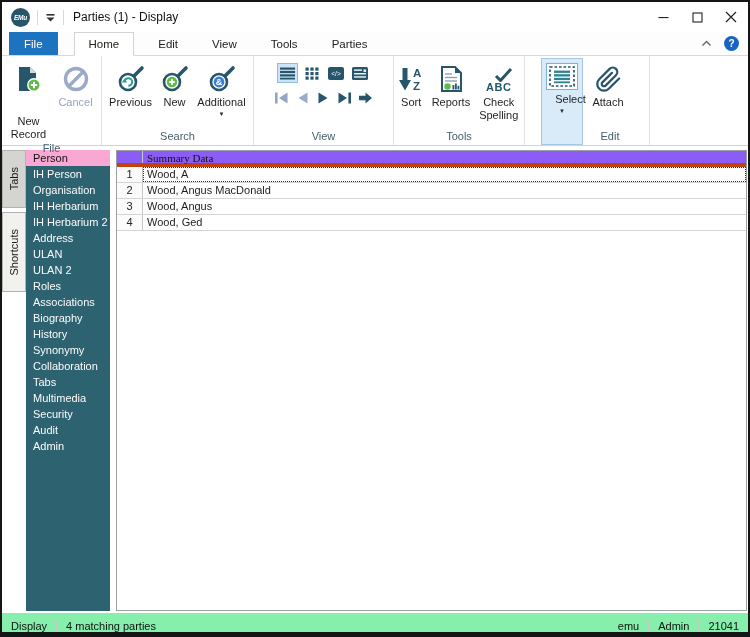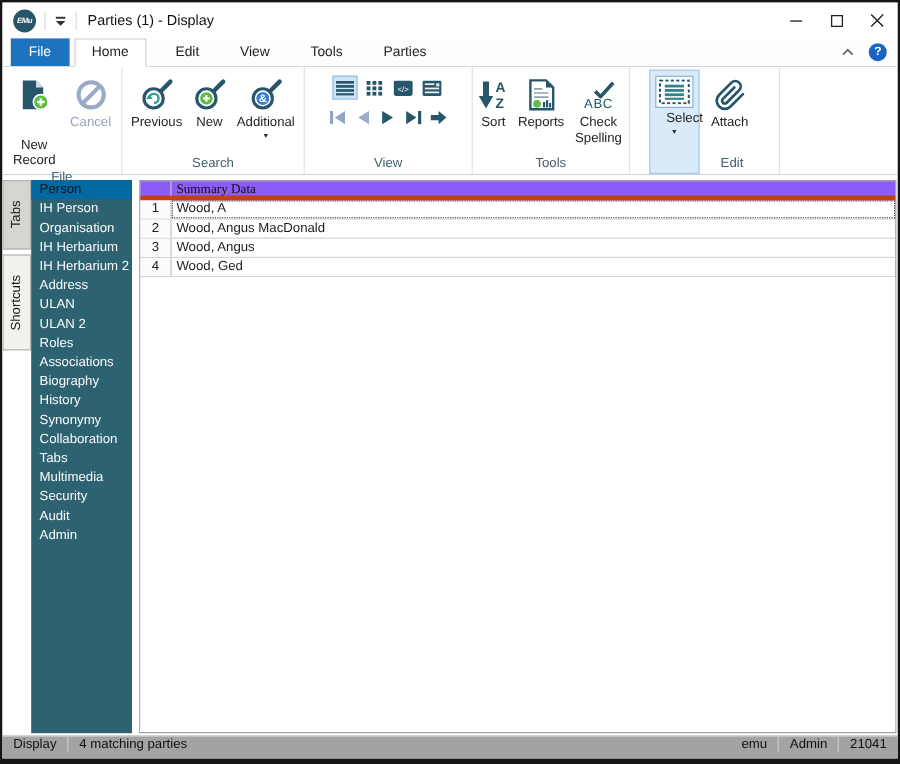--- a/index.html
+++ b/index.html
@@ -62,48 +62,48 @@
 
   
   .viewcol{ display:flex; flex-direction:column; align-items:center; padding-top:5px; }
   .vrow{ display:flex; gap:3px; }
   .vbtn{ width:21px; height:20px; display:flex; align-items:center; justify-content:center;
      border:1px solid transparent; background:transparent; }
   .vbtn.selected{ background:#cfe4f7; border-color:#8fbce4; }
   .nrow{ display:flex; gap:2px; margin-top:7px; }
   .nbtn{ width:19px; height:16px; display:flex; align-items:center; justify-content:center; border:none; background:transparent; }
 
-  .abc-text{ font-size:11px; font-weight:normal; color:#21586a; letter-spacing:0.5px; line-height:10px; }
+  .abc-text{ font-size:11px; font-weight:bold; color:#21586a; letter-spacing:0.5px; line-height:10px; }
 
   
   .main{ flex:1; display:flex; background:#ffffff; padding:4px 0 2px 0; min-height:0; }
   .tabstrip{ width:24px; display:flex; flex-direction:column; align-items:stretch; }
   .vtab{ border:1px solid #b3b3af; background:#f1f1ee; display:flex; align-items:center; justify-content:center; }
   .vtab.selected{ background:#d4d4d0; }
   .vtab span{ writing-mode:vertical-rl; transform:rotate(180deg); font-size:11px; color:#1a1a1a; }
   .vtab.tabs-tab{ height:58px; }
   .vtab.shortcuts-tab{ height:80px; margin-top:4px; }
 
   .sidebar{ width:84px; background:#2d6270; display:flex; flex-direction:column; }
   .sb-item{ height:16px; line-height:16px; padding-left:7px; color:#fbfbfb; white-space:nowrap; overflow:hidden; }
-  .sb-item.selected{ background:#0369a1; color:#111; }
+  .sb-item.selected{ background:#f9a8d4; color:#111; }
 
   .table-panel{ flex:1; margin-left:6px; margin-right:1px; border:1px solid #9aa0a4; background:#fff;
      display:flex; flex-direction:column; }
   .thead{ display:flex; height:16px; background:#8b5cf6; border-bottom:4px solid #c2410c; flex:0 0 auto;font-family:Liberation Serif, serif; }
   .corner{ width:26px; border-right:1px solid #c4c4c4; }
   .thead-cell{ flex:1; padding-left:4px; line-height:15px; color:#111; }
   .trow{ display:flex; height:16px; border-bottom:1px solid #d4d4d4; flex:0 0 auto; }
   .rownum{ width:26px; text-align:center; line-height:15px; border-right:1px solid #c4c4c4; background:#fbfbfb; color:#222; }
   .tcell{ flex:1; padding-left:4px; line-height:15px; position:relative; white-space:nowrap; overflow:hidden; }
   .trow.focused .tcell::after{ content:""; position:absolute; inset:0; border:1px dotted #333; pointer-events:none; }
   .tbody-fill{ flex:1; background:#fff; }
 
   
-  .statusbar{ height:19px; background:#a3a3a3; border-top:1px solid #c9c9c9; display:flex; align-items:flex-start; flex:0 0 auto; }
+  .statusbar{ height:19px; background:#86efac; border-top:1px solid #c9c9c9; display:flex; align-items:flex-end; flex:0 0 auto; }
   .sb-cell{ padding:0 9px; color:#111; }
   .sb-div{ width:1px; height:13px; background:#c9c9c9; }
   .sb-spacer{ flex:1; }
 
   svg{ display:block; }
 </style>
 </head>
 <body>
 
 <div class="window">
@@ -132,21 +132,21 @@
     </button>
     <button class="winbtn">
       <svg width="12" height="12" viewBox="0 0 12 12">
         <path d="M1 1 L11 11 M11 1 L1 11" stroke="#222" stroke-width="1.2"></path>
       </svg>
     </button>
   </div>
 
   <div class="tabrow">
     <div class="rtab file">File</div>
-    <div class="rtab active" style="margin-left:4px;">Home</div>
+    <div class="rtab active" style="margin-left:16px;">Home</div>
     <div class="rtab" style="margin-left:10px;">Edit</div>
     <div class="rtab" style="margin-left:6px;">View</div>
     <div class="rtab" style="margin-left:6px;">Tools</div>
     <div class="rtab" style="margin-left:6px;">Parties</div>
     <div class="tabrow-spacer"></div>
     <div class="tab-chevron">
       <svg width="11" height="7" viewBox="0 0 11 7">
         <polyline points="1.5,5.5 5.5,1.5 9.5,5.5" fill="none" stroke="#666" stroke-width="1.4"></polyline>
       </svg>
     </div>

